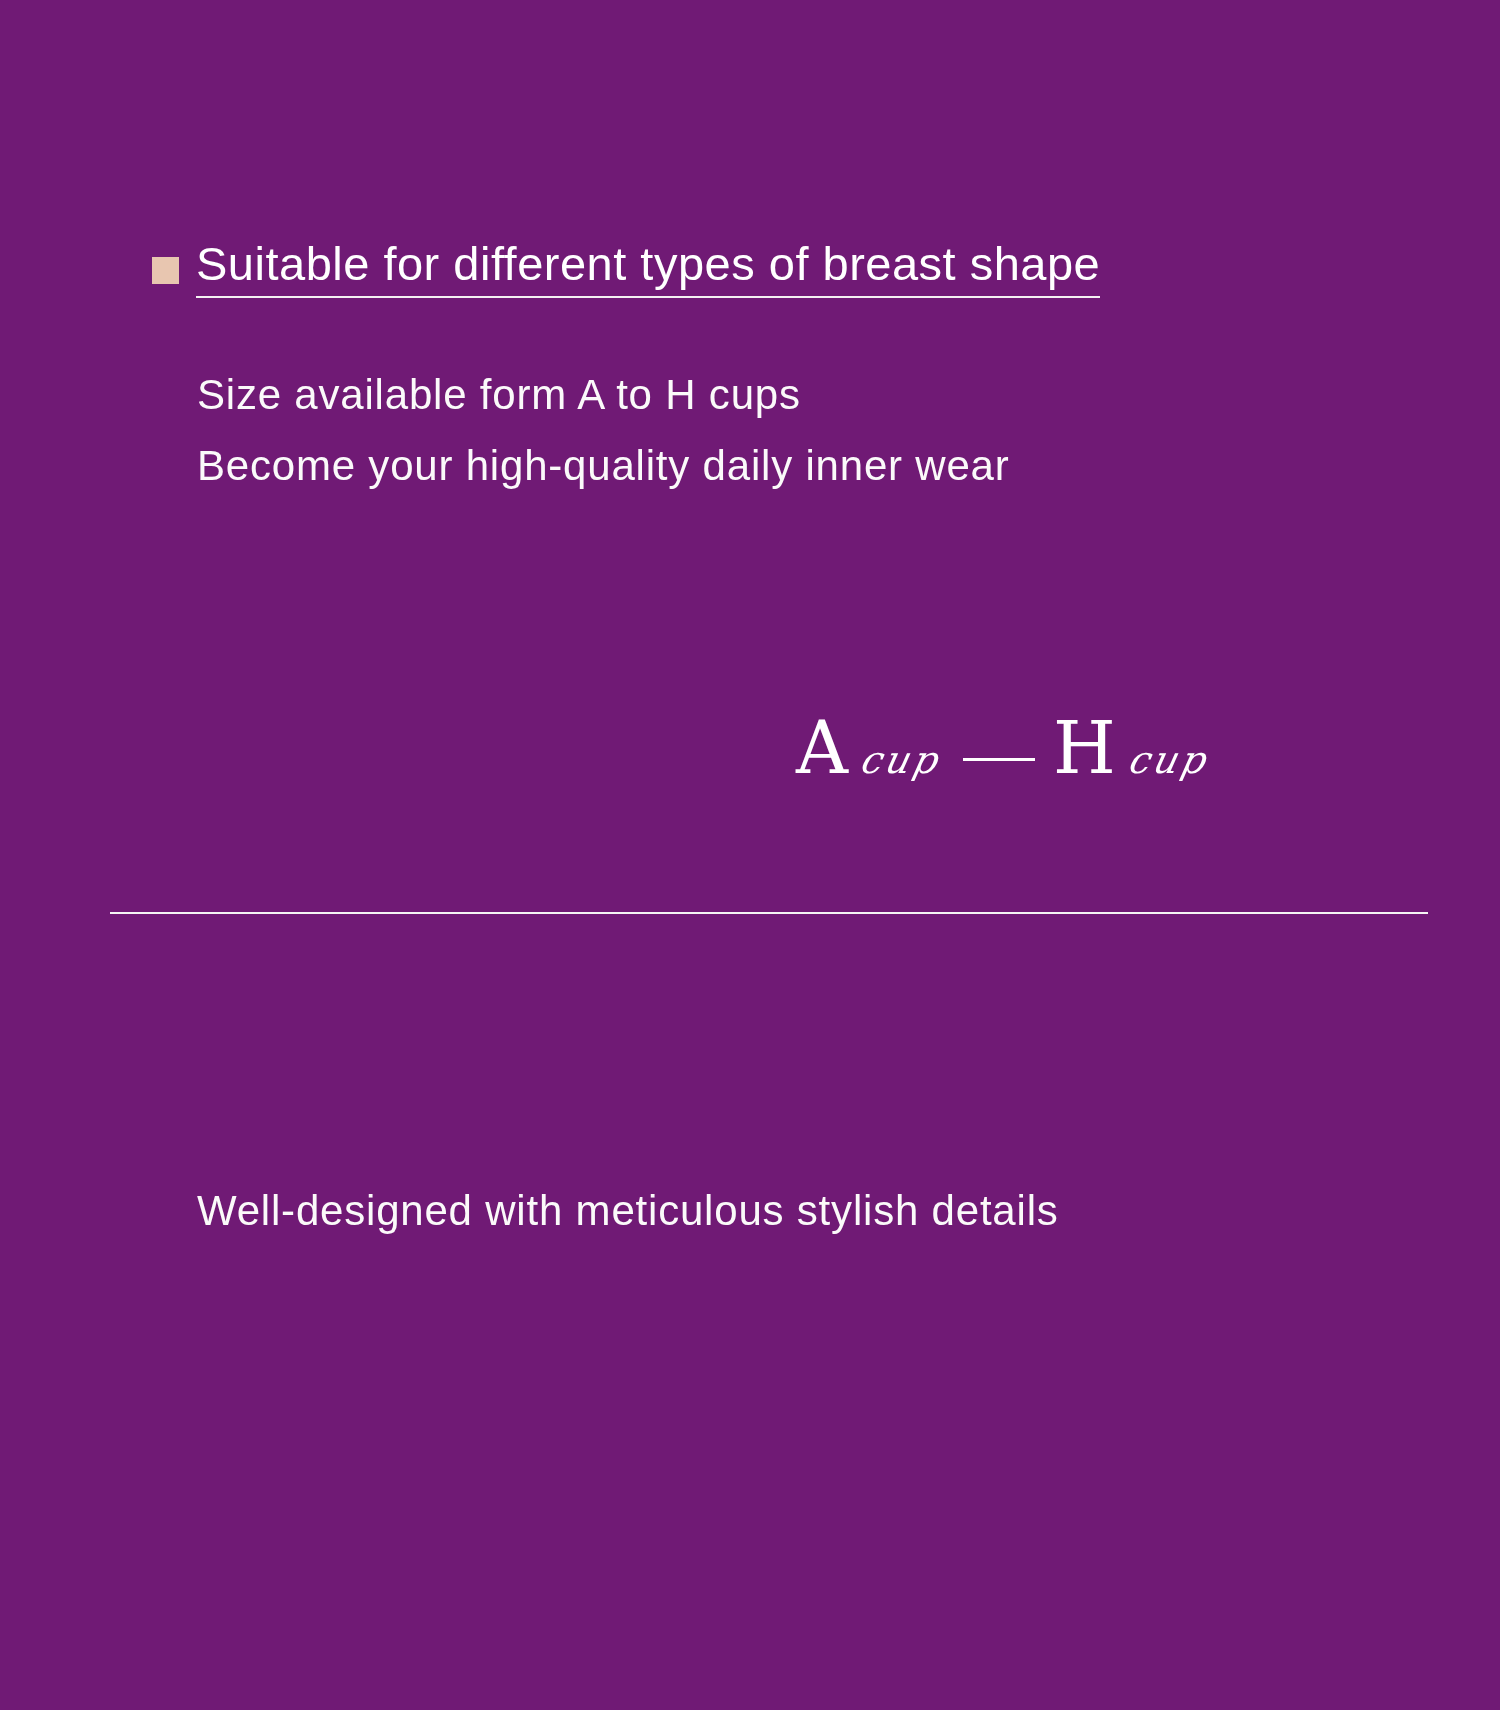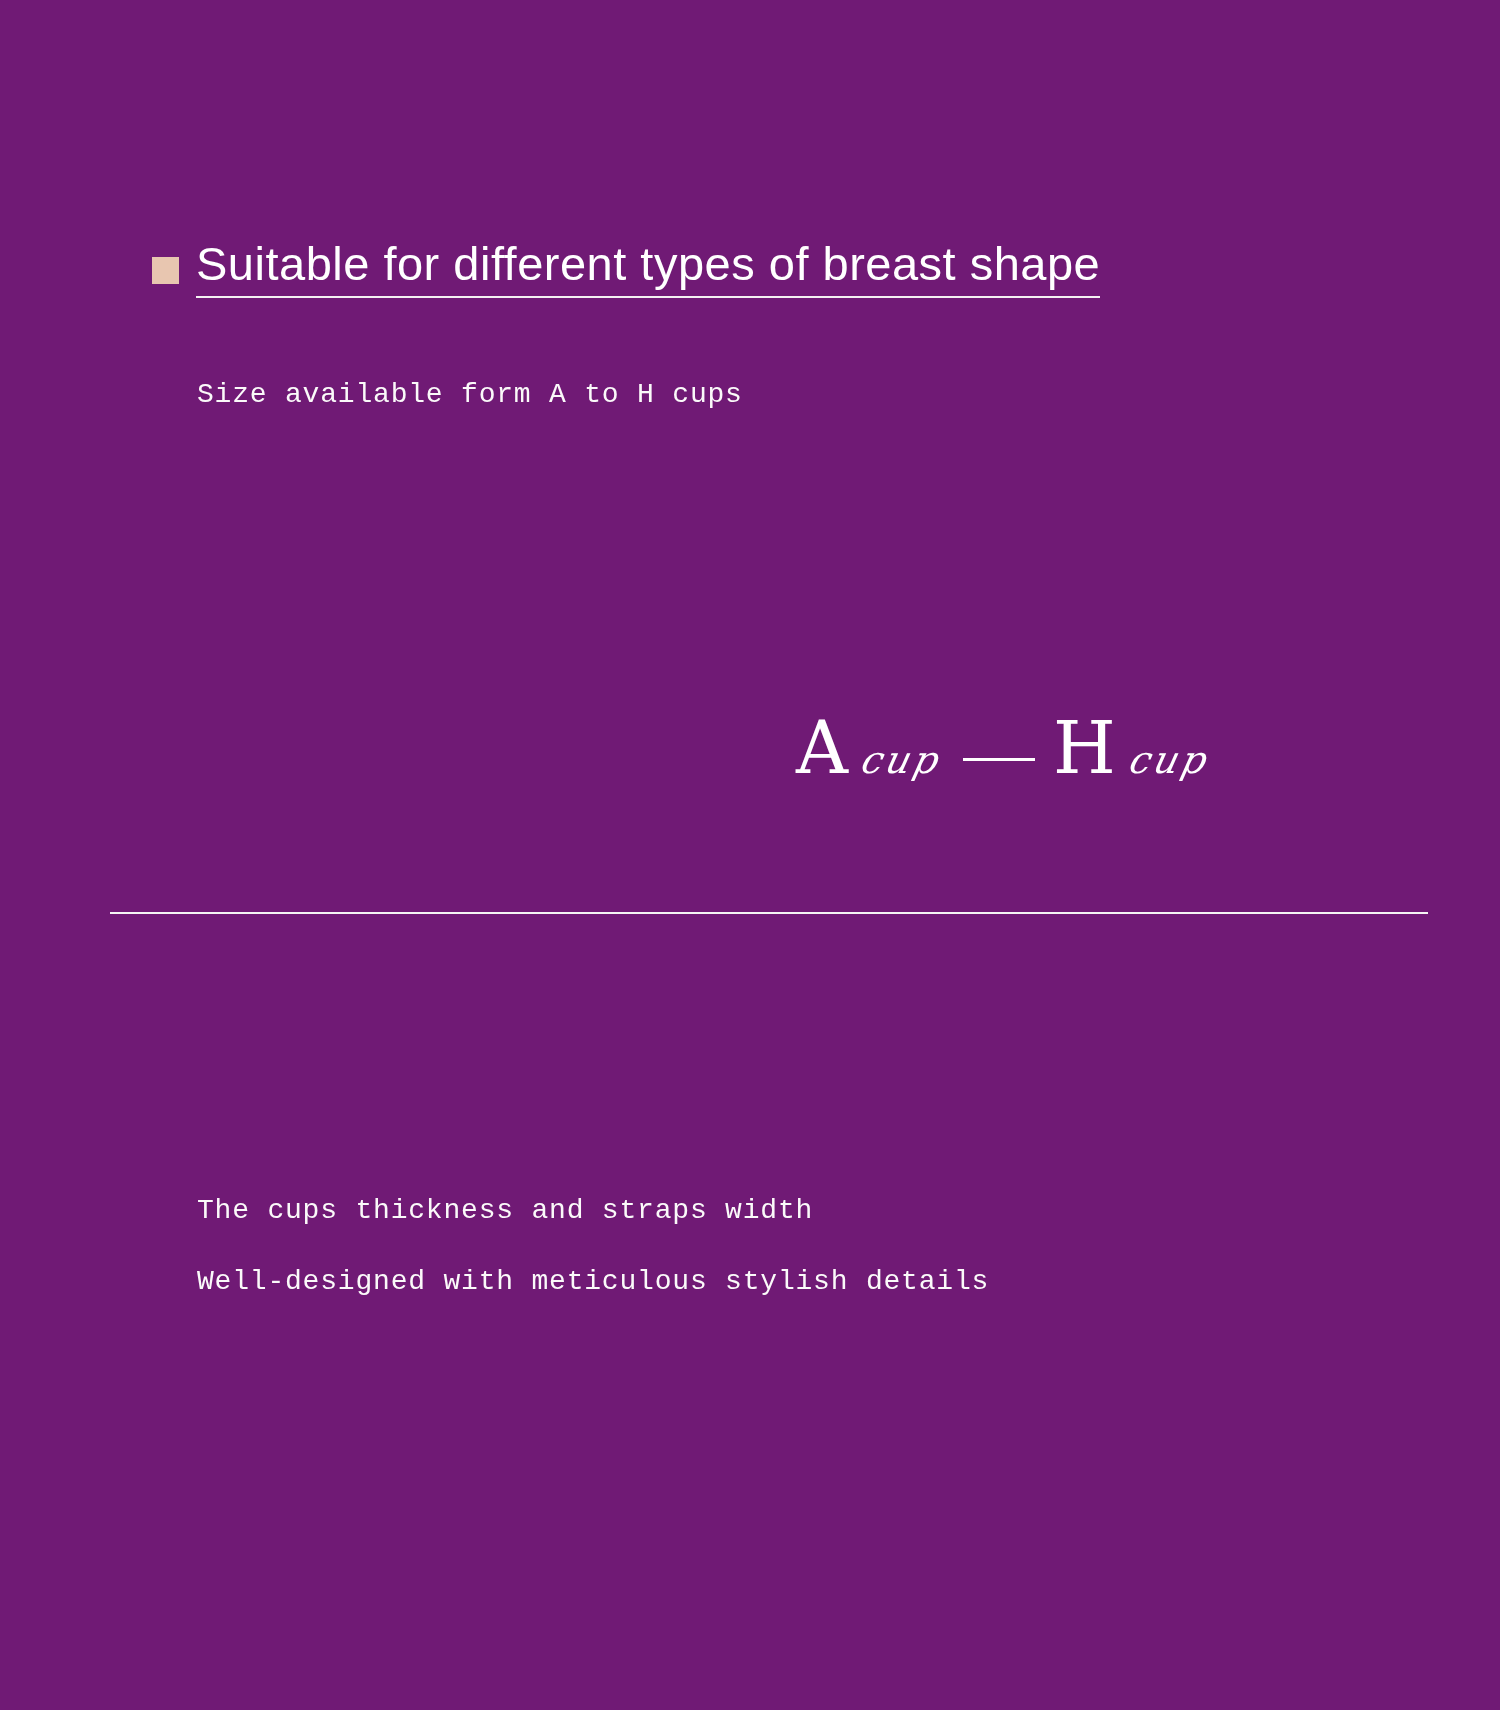--- a/index.html
+++ b/index.html
@@ -44,26 +44,25 @@
   }
 
   
   .body-lines {
     position: absolute;
     left: 197px;
   }
   .body-line {
     margin: 0 0 37px 0;
     color: #fbfafa;
-    font-size: 28px;
+    font-size: 42px;
     font-weight: 400;
     letter-spacing: 0.8px;
     line-height: 34px;
     white-space: nowrap;
-    font-family: Liberation Mono, monospace;
   }
 
   
   .range-graphic {
     position: absolute;
     left: 796px;
     top: 712px;
     display: flex;
     align-items: baseline;
     color: #ffffff;
@@ -115,31 +114,31 @@
 
 <div class="page">
 
   <div class="heading-row" id="heading1">
     <span class="bullet-square"></span>
     <span class="heading-text">Suitable for different types of breast shape</span>
   </div>
 
   <div class="body-lines" id="body1">
     <p class="body-line">Size available form A to H cups</p>
+    <p class="body-line">Become your high-quality daily inner wear</p>
   </div>
 
   <div class="range-graphic">
     <span class="range-letter">A</span>
     <span class="range-script">cup</span>
     <span class="range-dash"></span>
     <span class="range-letter">H</span>
     <span class="range-script">cup</span>
   </div>
 
   <div class="divider"></div>
 
 
   <div class="body-lines" id="body2">
-    <p class="body-line">The cups thickness and straps width</p>
     <p class="body-line">Well-designed with meticulous stylish details</p>
   </div>
 
 </div>
 
 </body></html>

